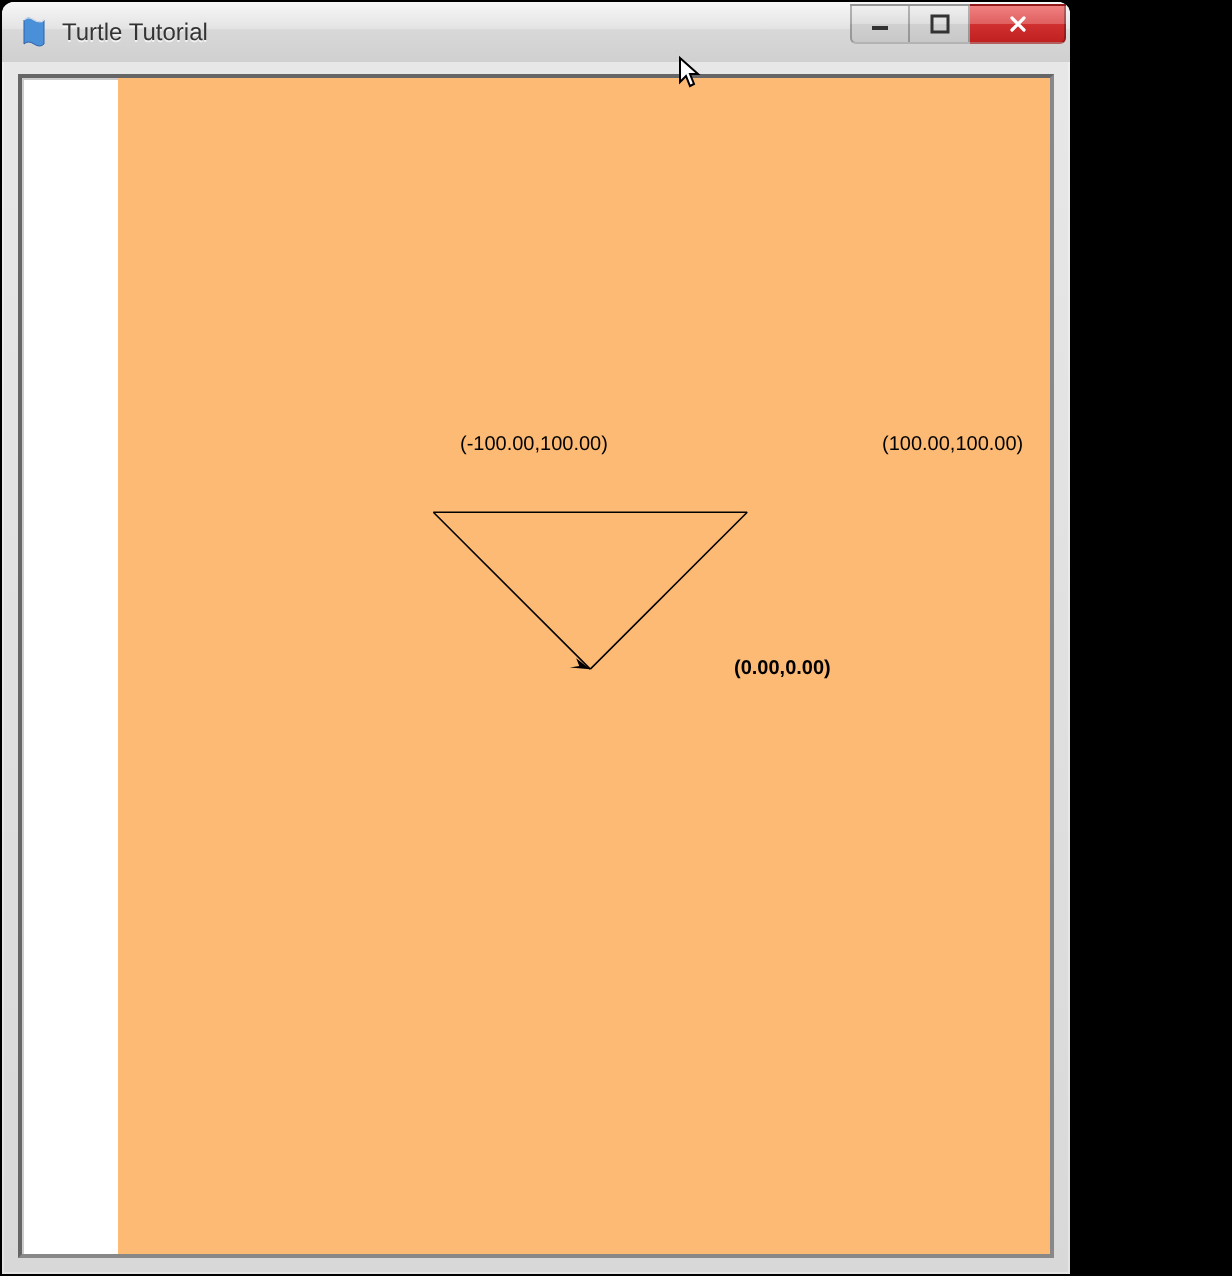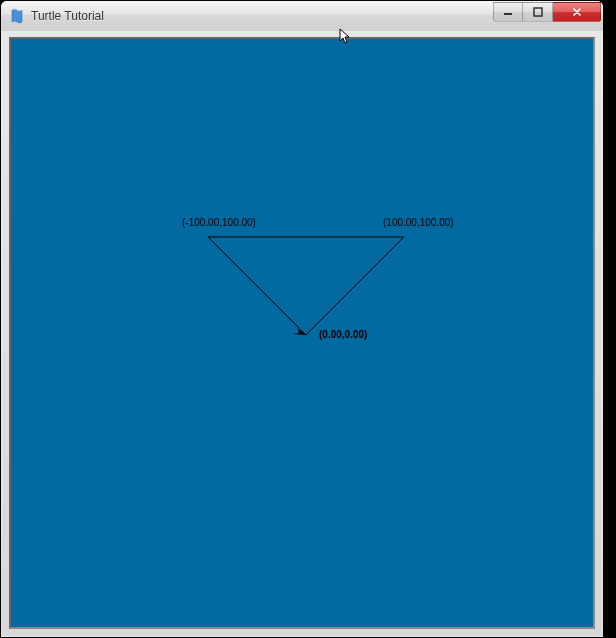--- a/index.html
+++ b/index.html
@@ -8,21 +8,21 @@
       box-sizing: border-box;
     }
     body {
       width: 616px;
       height: 638px;
       background: #000;
       font-family: 'Segoe UI', Tahoma, sans-serif;
       overflow: hidden;
     }
     .window {
-      width: 602px;
+      width: 534px;
       height: 636px;
       margin: 1px;
       background: linear-gradient(180deg, #e8e8e8 0%, #d8d8d8 100%);
       border-radius: 6px 6px 0 0;
       position: relative;
       box-shadow: inset 0 0 0 1px rgba(255,255,255,0.3);
     }
     .titlebar {
       height: 30px;
       display: flex;
@@ -87,21 +87,22 @@
       bottom: 8px;
       background: #fff;
       border: 2px solid #888;
       border-top-color: #666;
       border-left-color: #666;
       box-shadow: inset 1px 1px 0 #ccc;
     }
     .canvas {
       position: absolute;
       inset: 0;
-      background: #0369a1;
+      background: #fdba74;
+      margin-left: 48px;
     }
     .coord-label {
       position: absolute;
       font-size: 10px;
       font-family: Arial, sans-serif;
       color: #000;
       white-space: nowrap;
     }
     .turtle-drawing {
       position: absolute;
@@ -147,21 +148,21 @@
 
   <div class="canvas-border">
     <div class="canvas">
       <svg class="turtle-drawing" viewBox="0 0 594 588" width="100%" height="100%">
         <line x1="201" y1="196" x2="401" y2="196" stroke="#000" stroke-width="1"></line>
         <line x1="401" y1="196" x2="301" y2="296" stroke="#000" stroke-width="1"></line>
         <line x1="201" y1="196" x2="301" y2="296" stroke="#000" stroke-width="1"></line>
         <polygon points="301,296 292,289 294,294 288,295" fill="#000"></polygon>
       </svg>
       <span class="coord-label" style="left:171px; top:178px;">(-100.00,100.00)</span>
-      <span class="coord-label" style="left:372px; top:178px;text-align:right;">(100.00,100.00)</span>
+      <span class="coord-label" style="left:382px; top:178px;text-align:right;">(100.00,100.00)</span>
       <span class="coord-label" style="left:308px; top:290px;font-weight:bold;">(0.00,0.00)</span>
     </div>
   </div>
 
   <div class="cursor" style="left:337px; top:26px;">
     <svg width="18" height="18" viewBox="0 0 18 18">
       <path d="M2 2 L2 14 L5 11 L7 16 L9 15 L7 10 L11 10 Z" fill="#fff" stroke="#000" stroke-width="1"></path>
     </svg>
   </div>
 </div>

